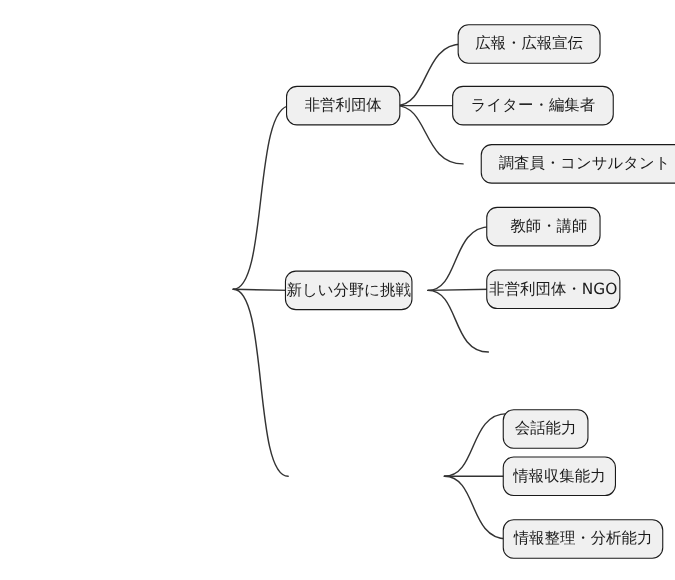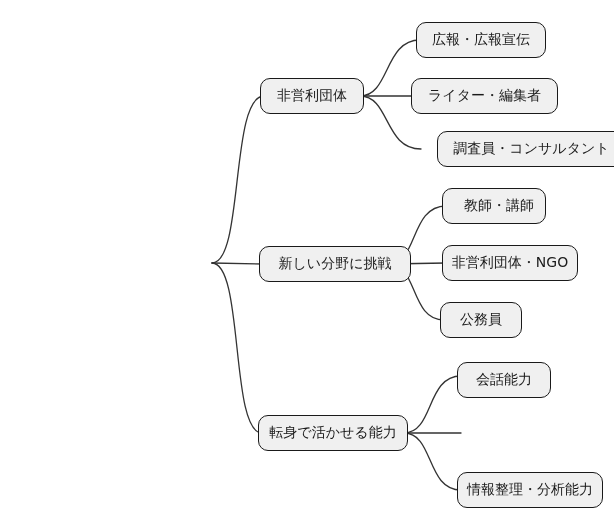--- a/index.html
+++ b/index.html
@@ -39,29 +39,29 @@
     align-items: center;
     justify-content: center;
     font-size: 14px;
     color: #1a1a1a;
     white-space: nowrap;
     padding: 0 6px;
   }
   
   .n-root { left: 10px;  top: 245px; width: 206px; }
   .n-b1   { left: 260px; top: 78px;  width: 104px; }
-  .n-b2   { left: 259px; top: 246px; width: 152px; }
+  .n-b2   { left: 259px; top: 246px; width: 116px; }
   .n-b3   { left: 258px; top: 415px; width: 150px; }
   .n-l11  { left: 416px; top: 22px;  width: 130px; }
   .n-l12  { left: 411px; top: 78px;  width: 147px; }
   .n-l13  { left: 437px; top: 131px; width: 189px; }
   .n-l21  { left: 442px; top: 188px; width: 104px; padding-left: 16px; }
-  .n-l22  { left: 442px; top: 245px; width: 136px; }
+  .n-l22  { left: 442px; top: 245px; width: 122px; }
   .n-l23  { left: 440px; top: 302px; width: 82px;  }
-  .n-l31  { left: 457px; top: 362px; width: 94px;  }
+  .n-l31  { left: 457px; top: 372px; width: 78px;  }
   .n-l32  { left: 457px; top: 415px; width: 103px; }
   .n-l33  { left: 457px; top: 472px; width: 146px; }
 </style>
 </head>
 <body>
 
 <div id="canvas">
 
   <svg id="edges" width="614" height="527" viewBox="0 0 614 527">
 
@@ -78,26 +78,25 @@
     <path d="M 389 264 C 418 264 410 320 444 320"></path>
 
     <path d="M 404 433 C 434 433 426 376 461 376"></path>
     <path d="M 404 433 L 461 433"></path>
     <path d="M 404 433 C 434 433 426 490 461 490"></path>
   </svg>
 
 
   <div class="node n-b1">非営利団体</div>
   <div class="node n-b2">新しい分野に挑戦</div>
-  <div class="node n-b3">転身で活かせる能力</div>
 
   <div class="node n-l12">ライター・編集者</div>
   <div class="node n-l11">広報・広報宣伝</div>
   <div class="node n-l13">調査員・コンサルタント</div>
 
   <div class="node n-l21">教師・講師</div>
   <div class="node n-l22">非営利団体・NGO</div>
-  <div class="node n-l23">公務員</div>
 
   <div class="node n-l31">会話能力</div>
+  <div class="node n-l32">情報収集能力</div>
   <div class="node n-l33">情報整理・分析能力</div>
 
 </div>
 
 </body></html>

